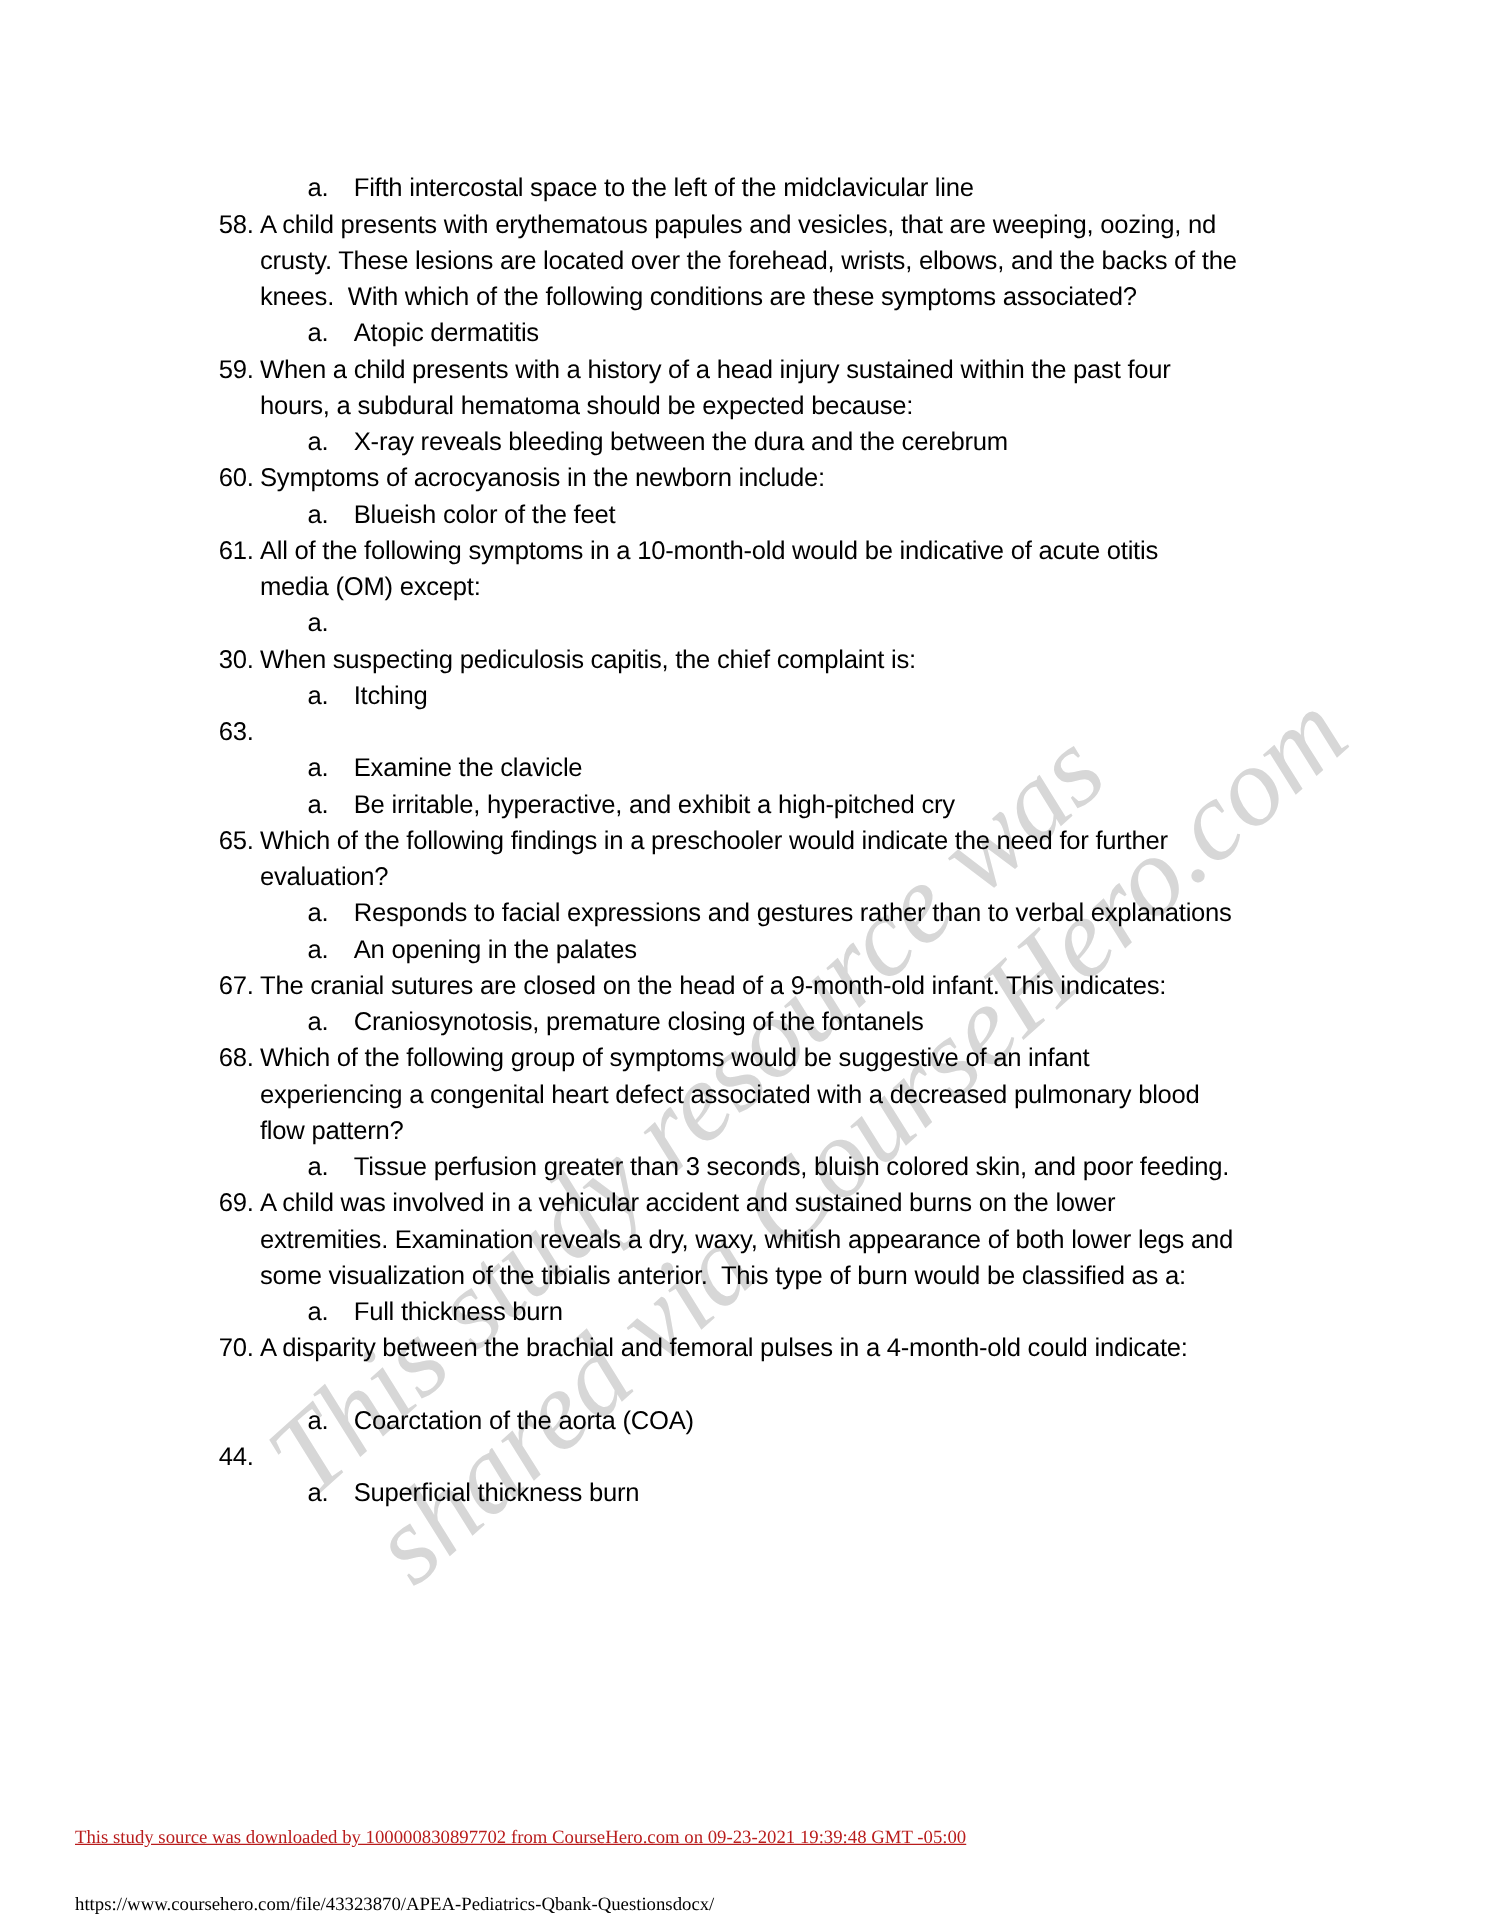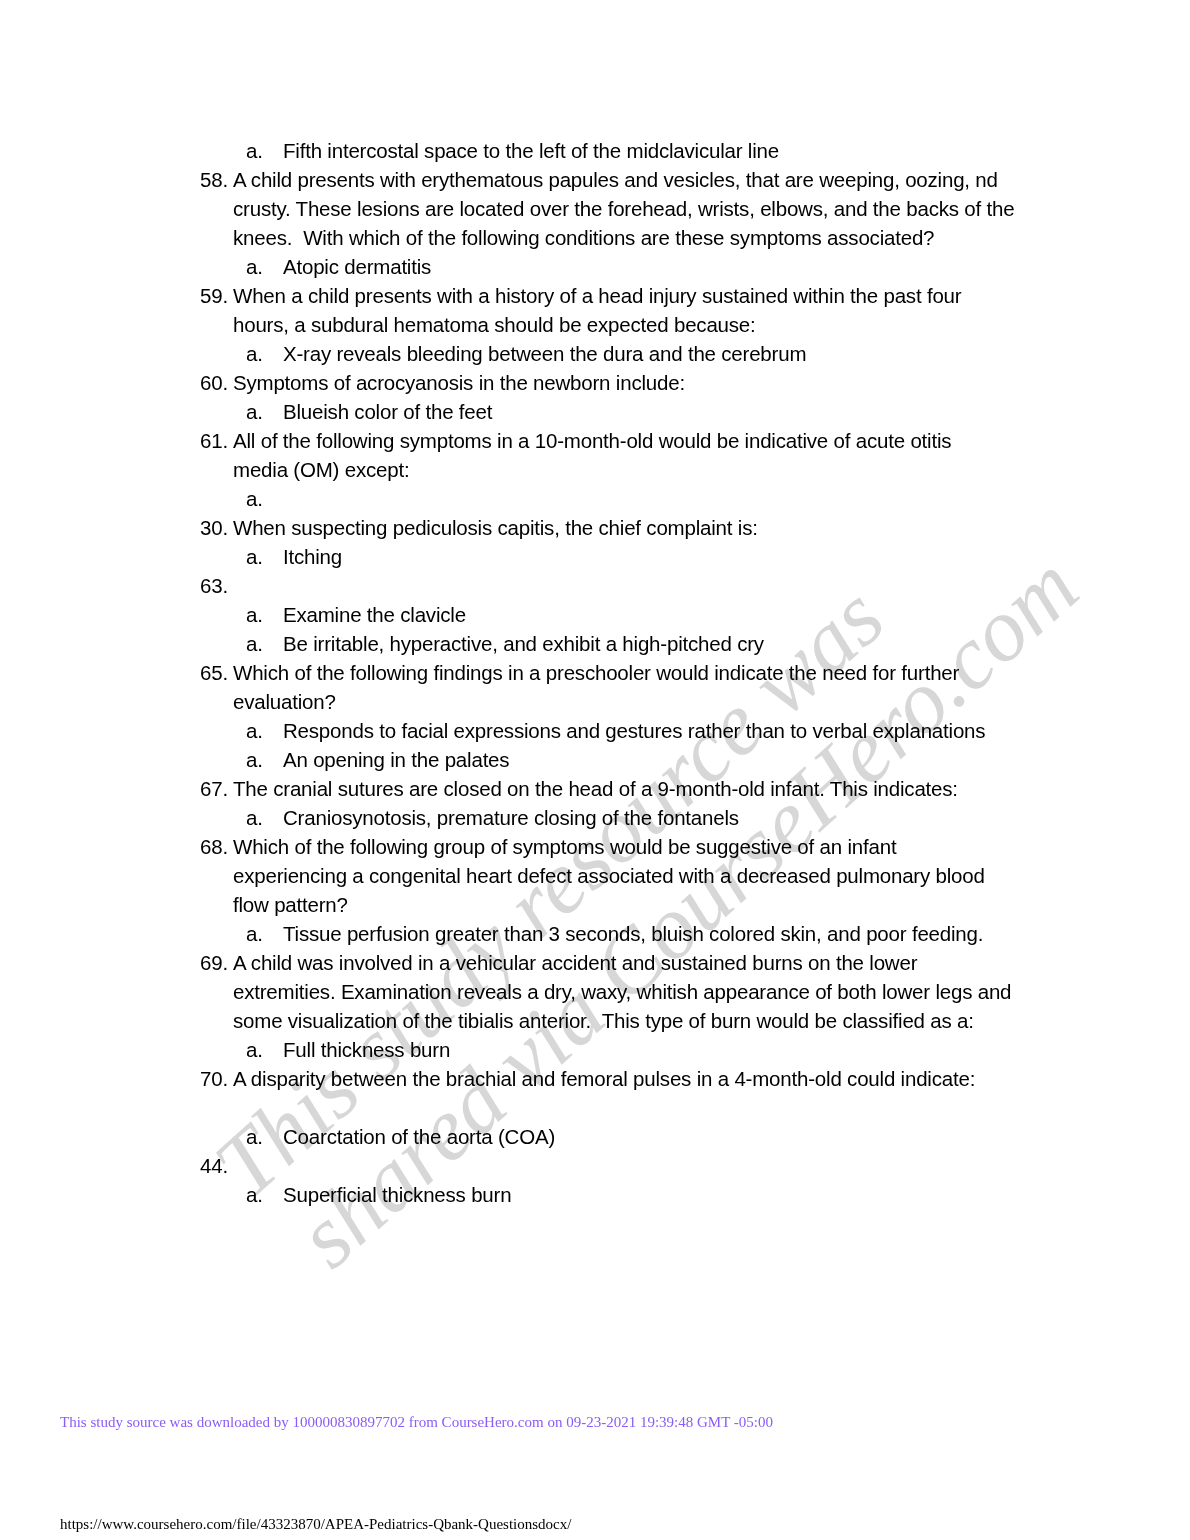--- a/index.html
+++ b/index.html
@@ -31,37 +31,38 @@
   
   .content {
     position: absolute;
     left: 175px;
     top: 136px;
     z-index: 1;
     color: #000000;
     font: 20.5px/29px "Liberation Sans", sans-serif;
     letter-spacing: -0.2px;
   }
-  .q-row { display: flex; margin-left: 25px; }
+  .q-row { display: flex; }
   .q-num { flex: 0 0 33px; white-space: pre; }
   .q-text { white-space: pre; }
   .opt-row { display: flex; padding-left: 71px; }
   .opt-letter { flex: 0 0 37px; white-space: pre; }
   .opt-text { white-space: pre; }
   .gap-above { margin-top: 29px; }
 
   
   .footer-note {
     position: absolute;
     left: 60px;
-    top: 1413px;
+    top: 1461px;
     z-index: 1;
-    color: #8b5cf6;
+    color: #b91c1c;
     font: 15px/18px "Liberation Serif", serif;
     white-space: pre;
+    text-decoration: underline;
   }
   .footer-url {
     position: absolute;
     left: 60px;
     top: 1515px;
     z-index: 1;
     color: #000000;
     font: 15px/18px "Liberation Serif", serif;
     white-space: pre;
     text-decoration: none;

